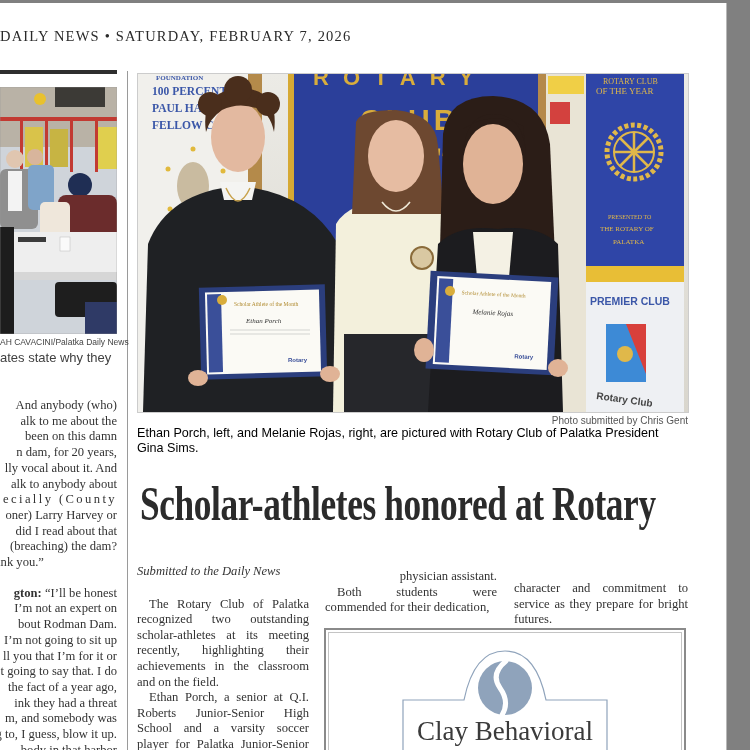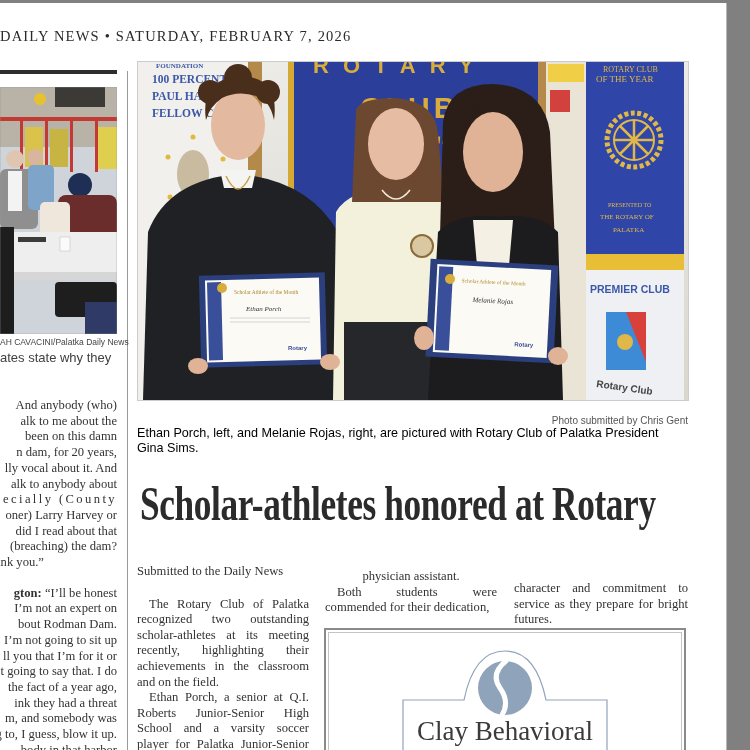--- a/index.html
+++ b/index.html
@@ -11,31 +11,31 @@
 
   
   .left-photo { position: absolute; left: 0; top: 84px; width: 117px; height: 247px; overflow: hidden; background: #d9dde3; }
   .left-credit { position: absolute; left: 0; top: 334px; font-family: "Liberation Sans", sans-serif; font-size: 8.5px; color: #444; white-space: nowrap; }
   .left-cutline { position: absolute; left: 0; top: 347px; font-family: "Liberation Sans", sans-serif; font-size: 13px; color: #404040; white-space: nowrap; text-align: right; }
   .left-body { position: absolute; right: 609px; top: 395px; width: 160px; font-family: "Liberation Serif", serif; font-size: 12.6px; line-height: 15.7px; color: #333; text-align: right; }
   .left-body p { margin: 0; white-space: nowrap; }
   .left-body .gap { height: 15px; }
 
   
-  .main-photo { position: absolute; left: 137px; top: 58px; width: 550px; height: 338px; overflow: hidden; border: 1px solid #ccc; background: #fca5a5; }
+  .main-photo { position: absolute; left: 137px; top: 70px; width: 550px; height: 338px; overflow: hidden; border: 1px solid #ccc; background: #fca5a5; }
   .photo-credit { position: absolute; right: 38px; top: 412px; font-family: "Liberation Sans", sans-serif; font-size: 10px; color: #555; white-space: nowrap; }
   .cutline { position: absolute; left: 137px; top: 423px; width: 545px; font-family: "Liberation Sans", sans-serif; font-size: 12.6px; line-height: 14.5px; color: #000000; }
 
   .headline { position: absolute; left: 140px; top: 466px; font-family: "Liberation Serif", serif; font-weight: bold; font-size: 48px; line-height: 70px; color: #2b2b2b; white-space: nowrap; transform: scaleX(0.735); transform-origin: left top; letter-spacing: -0.5px; }
 
   .body-col { position: absolute; font-family: "Liberation Serif", serif; font-size: 12.6px; line-height: 15.6px; color: #333; }
   .body-col p { margin: 0; text-align: justify; }
   .body-col .indent { text-indent: 12px; }
   .col1 { left: 137px; top: 561px; width: 172px; }
-  .col1 .byline { margin-bottom: 17px; text-align: left; font-size: 12.6px; }
+  .col1 .byline { margin-bottom: 17px; text-align: left; font-size: 12.6px; font-style: italic; }
   .col2 { left: 325px; top: 566px; width: 172px; }
   .col3 { left: 514px; top: 566px; width: 174px; margin-top: 12px; }
 
   .ad { position: absolute; left: 324px; top: 625px; width: 358px; height: 140px; border: 2px solid #8a8a8a; box-shadow: inset 0 0 0 2px #fff, inset 0 0 0 3px #c4c4c4; background: #fff; }
   .ad-logo { position: absolute; left: 76px; top: 18px; width: 206px; height: 130px; }
   .ad-name { position: absolute; left: 76px; top: 86px; width: 206px; text-align: center; font-family: "Liberation Serif", serif; font-size: 27px; color: #3b3b3b; line-height: 30px; white-space: nowrap; }
 </style>
 </head>
 <body>
 
@@ -213,21 +213,21 @@
 
   <h1 class="headline" style="margin:0;">Scholar-athletes honored at Rotary</h1>
 
   <div class="body-col col1">
     <p class="byline">Submitted to the Daily News</p>
     <p class="indent">The Rotary Club of Palatka recognized two outstanding scholar-athletes at its meeting recently, highlighting their achievements in the classroom and on the field.</p>
     <p class="indent">Ethan Porch, a senior at Q.I. Roberts Junior-Senior High School and a varsity soccer player for Palatka Junior-Senior High</p>
   </div>
 
   <div class="body-col col2">
-    <p style="text-align:center">physician assistant.</p>
+    <p style="text-align:right">physician assistant.</p>
     <p class="indent">Both students were commended for their dedication,</p>
   </div>
 
   <div class="body-col col3">
     <p>character and commitment to service as they prepare for bright futures.</p>
   </div>
 
   <div class="ad">
     <svg class="ad-logo" width="206" height="130" viewBox="0 0 206 130">
       <path d="M1 130 L1 52 L62 52 Q72 3 103 3 Q134 3 144 52 L205 52 L205 130" fill="none" stroke="#8fa3bb" stroke-width="1.2"></path>

